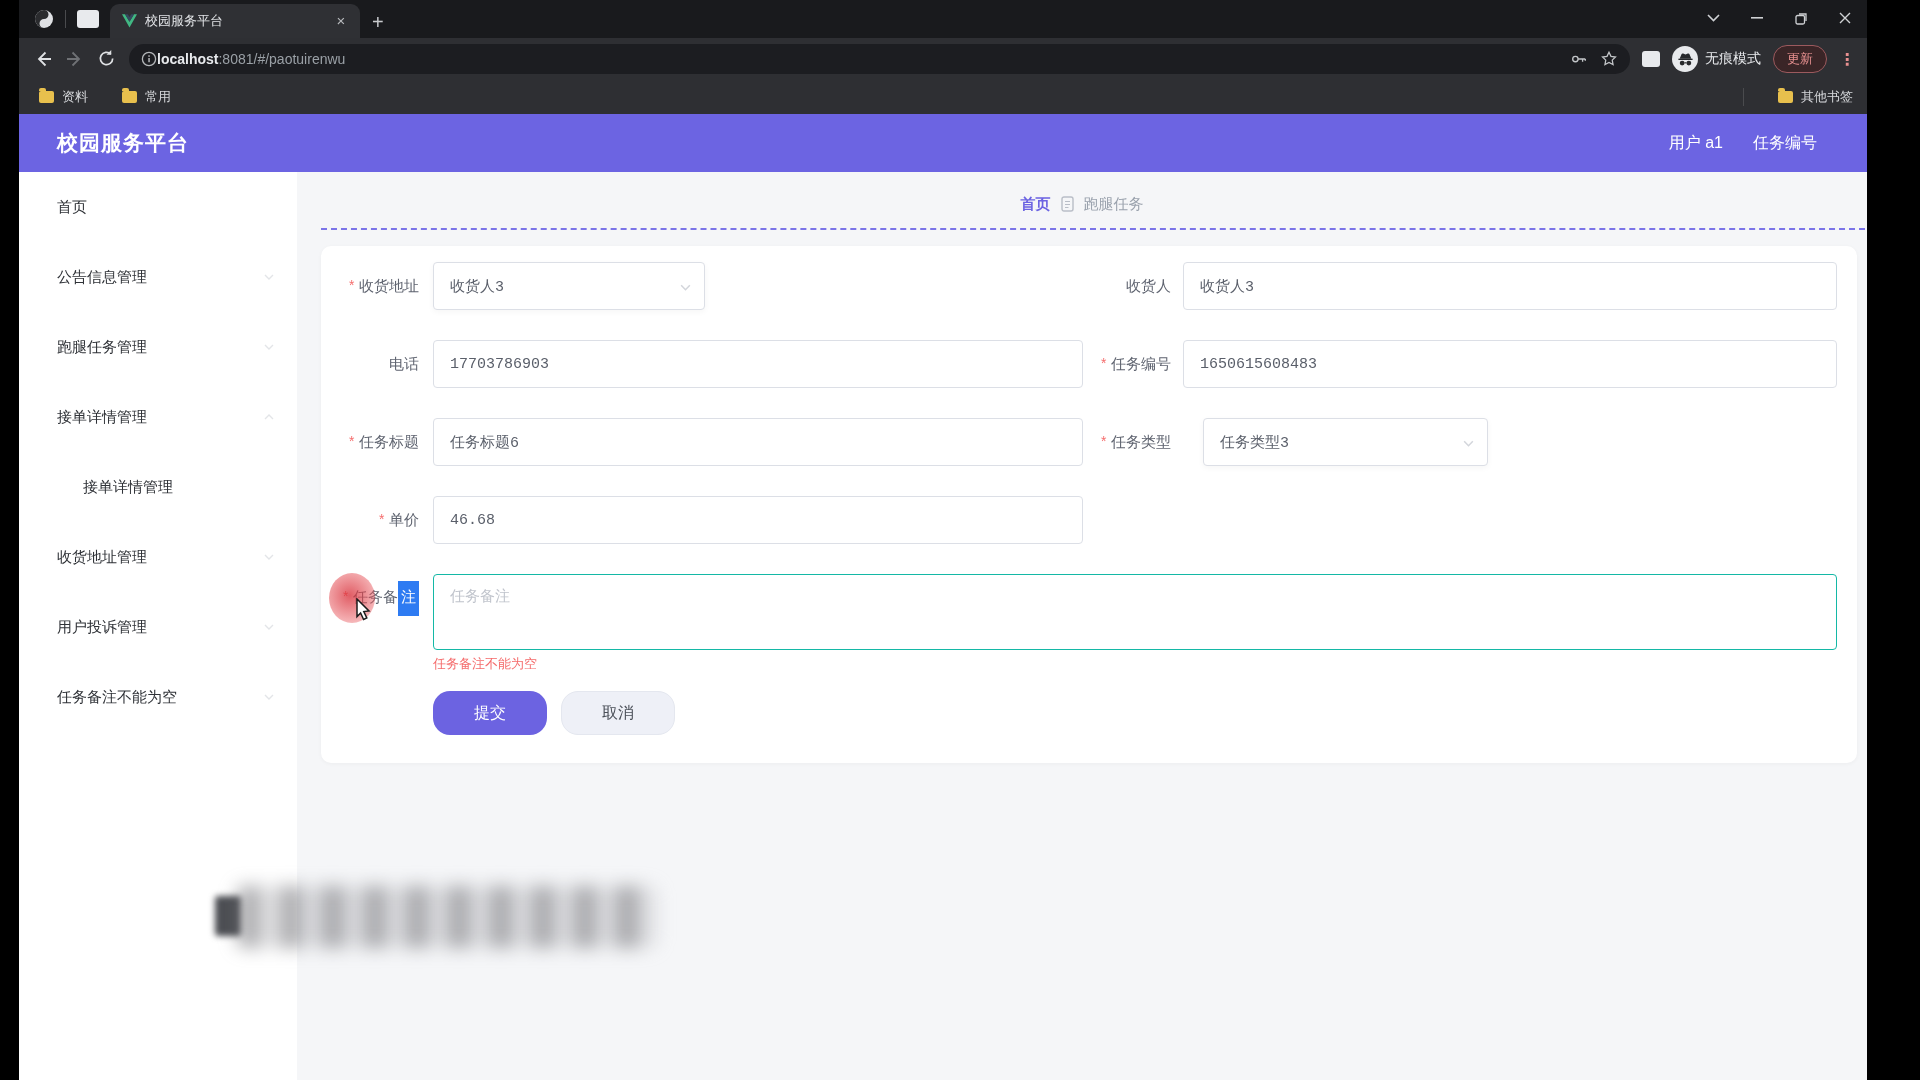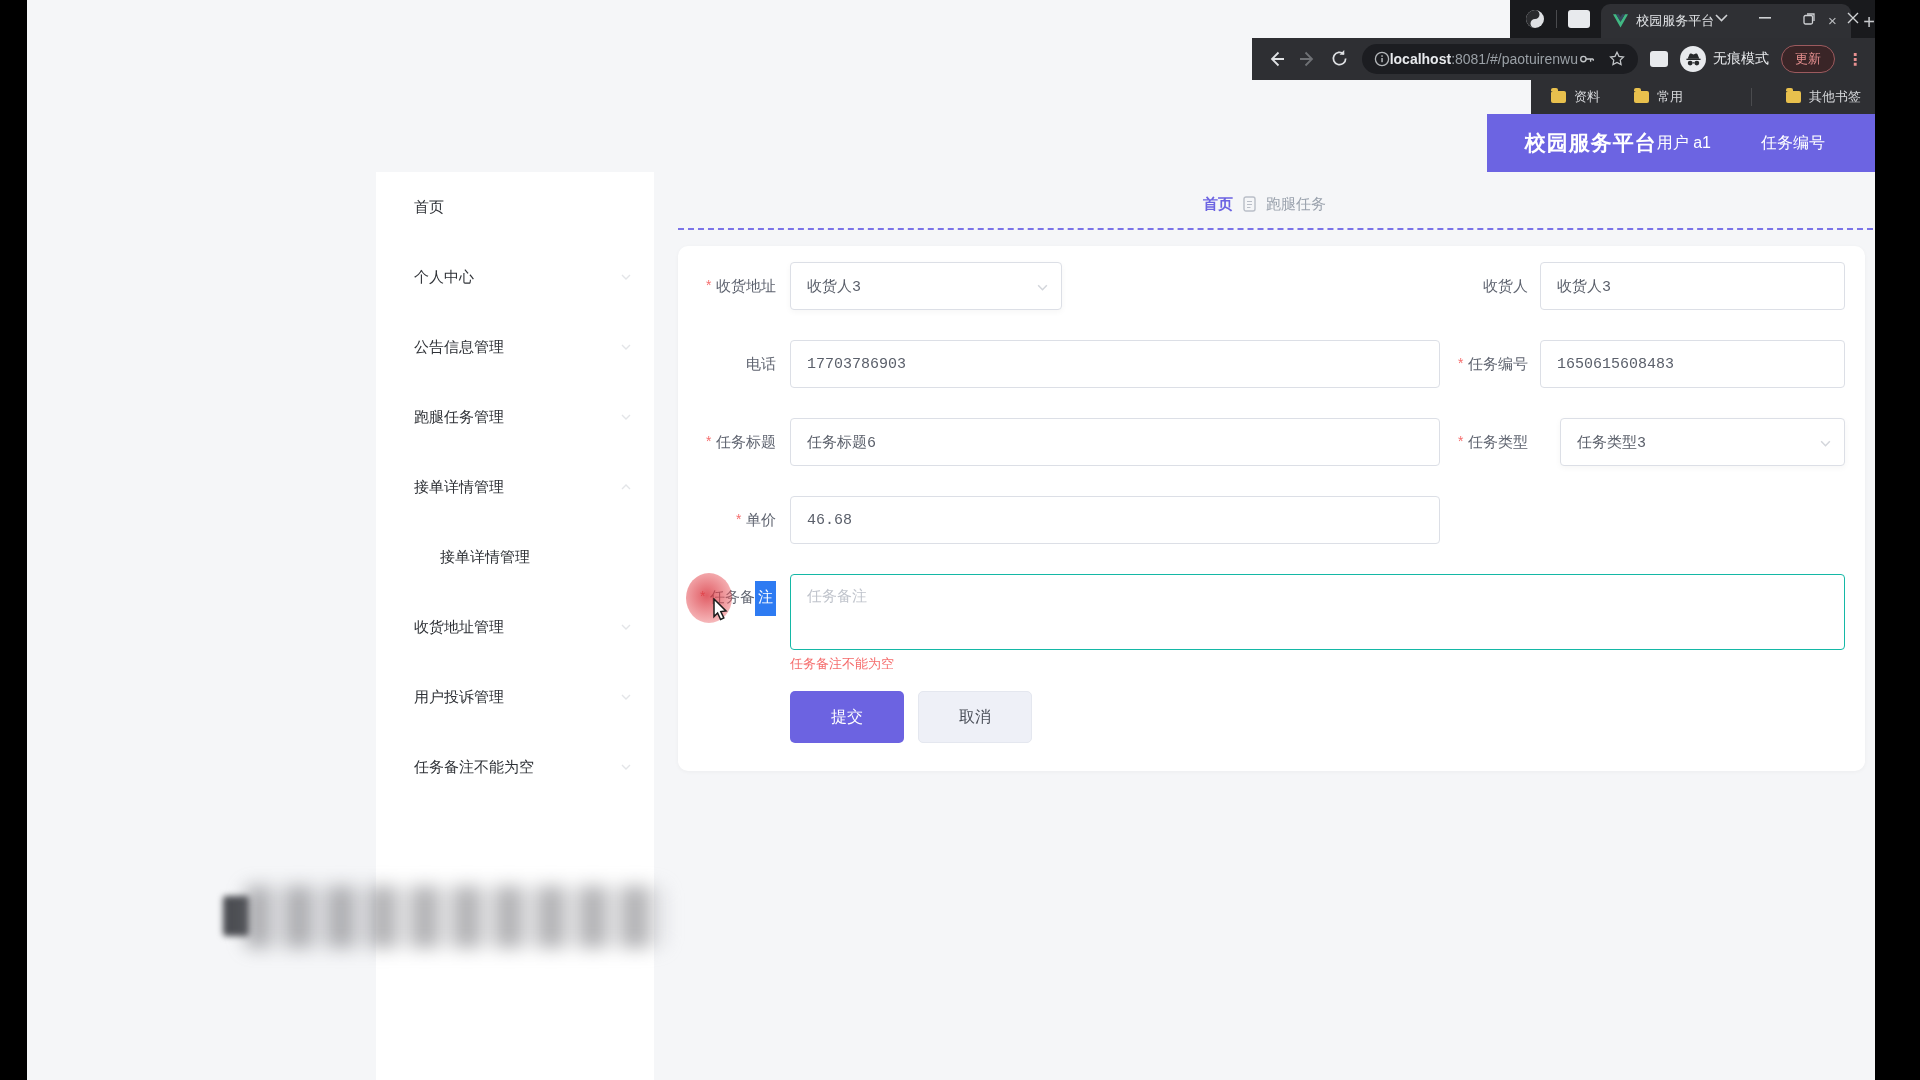--- a/index.html
+++ b/index.html
@@ -1,20 +1,20 @@
 <!DOCTYPE html>
 <html><head>
 <meta charset="utf-8">
 <style>
   html,body{margin:0;padding:0;background:#000;}
   *{box-sizing:border-box;}
   .stage{position:relative;width:1920px;height:1080px;background:#000;overflow:hidden;
          font-family:"Liberation Sans","DejaVu Sans",sans-serif;}
-  .window{position:absolute;left:27px;top:0;width:1848px;height:1080px;background:#f5f6f8;
-          display:flex;flex-direction:column;overflow:hidden;align-items:flex-end;}
+  .window{position:absolute;left:19px;top:0;width:1848px;height:1080px;background:#f5f6f8;
+          display:flex;flex-direction:column;overflow:hidden;}
 
   
   .tabstrip{height:38px;background:#191a1d;display:flex;align-items:flex-end;position:relative;flex:none;}
   .pinned{display:flex;align-items:center;height:38px;padding-left:14px;gap:10px;}
   .pin-sep{width:1px;height:18px;background:#4a4b4e;}
   .tab{height:34px;width:250px;background:#2f3034;border-radius:9px 9px 0 0;display:flex;align-items:center;
        padding:0 10px 0 12px;gap:8px;margin-left:10px;}
   .tab-title{flex:1;font-size:13px;color:#e2e4e7;white-space:nowrap;overflow:hidden;}
   .tab-close{color:#b9bbbe;font-size:15px;width:18px;height:18px;line-height:17px;text-align:center;border-radius:50%;}
   .newtab{color:#c9cbce;font-size:20px;margin:0 0 6px 12px;line-height:20px;}
@@ -39,21 +39,21 @@
   .bookmarks{height:34px;background:#2e2f33;display:flex;align-items:center;padding:0 14px 0 20px;gap:34px;flex:none;}
   .bm{display:flex;align-items:center;gap:8px;font-size:13px;color:#d7d9dc;}
   .folder{width:15px;height:12px;background:#e8c04d;border-radius:2px;position:relative;flex:none;}
   .folder:before{content:"";position:absolute;top:-3px;left:0;width:7px;height:3px;background:#e8c04d;border-radius:2px 2px 0 0;}
   .bm-spacer{flex:1;}
   .bm-div{width:1px;height:18px;background:#4a4b4e;}
 
   
   .app-header{height:58px;background:#6c64e2;display:flex;align-items:center;padding:0 50px 0 38px;flex:none;}
   .app-title{color:#fff;font-size:21px;font-weight:bold;letter-spacing:1px;}
-  .hdr-right{margin-left:auto;display:flex;align-items:center;gap:50px;}
+  .hdr-right{margin-left:auto;display:flex;align-items:center;gap:30px;}
   .hdr-link{color:#fff;font-size:16px;}
 
   
   .app-body{flex:1;display:flex;min-height:0;font-family:Liberation Mono, monospace;}
   .sidebar{width:278px;background:#fff;flex:none;}
   .side-item{height:70px;display:flex;align-items:center;padding:0 22px 0 38px;font-size:15px;color:#2f3237;}
   .side-item.sub{padding-left:64px;}
   .side-item .grow{flex:1;}
   .chev{width:12px;height:12px;flex:none;opacity:.55;}
 
@@ -81,21 +81,21 @@
   .remark-area{height:76px;width:100%;border:1px solid #14b8a6;border-radius:4px;padding:12px 16px;font-size:15px;
        color:#5a5f6a;resize:none;outline:none;font-family:inherit;}
   .remark-area::placeholder{color:#c0c4cc;}
   .lbl-remark{position:relative;line-height:48px;padding-top:0;}
   .sel-text{background:#2e7bf2;color:#fff;padding:9px 3px;}
   .ripple{position:absolute;left:8px;top:-1px;width:46px;height:50px;border-radius:50%;
           background:radial-gradient(circle at 45% 45%, rgba(216,48,58,0.78) 0%, rgba(233,92,98,0.5) 65%, rgba(238,120,120,0.28) 100%);}
   .cursor{position:absolute;left:32px;top:24px;width:22px;height:26px;z-index:5;}
   .err{color:#f56c6c;font-size:13px;margin:5px 0 0 112px;}
   .btn-row{display:flex;gap:14px;margin:18px 0 0 112px;}
-  .btn{height:52px;width:114px;border-radius:5px;font-size:16px;display:flex;align-items:center;justify-content:center;
+  .btn{height:44px;width:114px;border-radius:17px;font-size:16px;display:flex;align-items:center;justify-content:center;
        font-family:inherit;border:none;}
   .btn.primary{background:#6c63e1;color:#fff;}
   .btn.plain{background:#eef0f7;border:1px solid #e4e7ef;color:#4a4f58;}
 
   .watermark{position:absolute;left:218px;top:886px;width:420px;height:62px;pointer-events:none;}
   .wm-blob{position:absolute;inset:0;border-radius:8px;
      background:repeating-linear-gradient(90deg, rgba(110,110,115,0.55) 0 24px, rgba(175,175,180,0.30) 24px 42px);
      filter:blur(9px);}
   .wm-mark{position:absolute;left:-22px;top:10px;width:26px;height:40px;background:#4b4d52;filter:blur(3px);border-radius:3px;}
 
@@ -237,28 +237,20 @@
       <span class="hdr-right">
         <span class="hdr-link">用户 a1</span>
         <span class="hdr-link">任务编号</span>
       </span>
     </div>
 
     <div class="app-body">
       <div class="sidebar">
         <div class="side-item">
           <span class="grow">首页</span>
-        </div>
-        <div class="side-item">
-          <span class="grow">个人中心</span>
-          <span class="chev">
-              <svg width="12" height="12" viewBox="0 0 12 12">
-                <path d="M2 4l4 4 4-4" stroke="#cdd0d6" stroke-width="1.4" fill="none"></path>
-              </svg>
-            </span>
         </div>
         <div class="side-item">
           <span class="grow">公告信息管理</span>
           <span class="chev">
               <svg width="12" height="12" viewBox="0 0 12 12">
                 <path d="M2 4l4 4 4-4" stroke="#cdd0d6" stroke-width="1.4" fill="none"></path>
               </svg>
             </span>
         </div>
         <div class="side-item">

